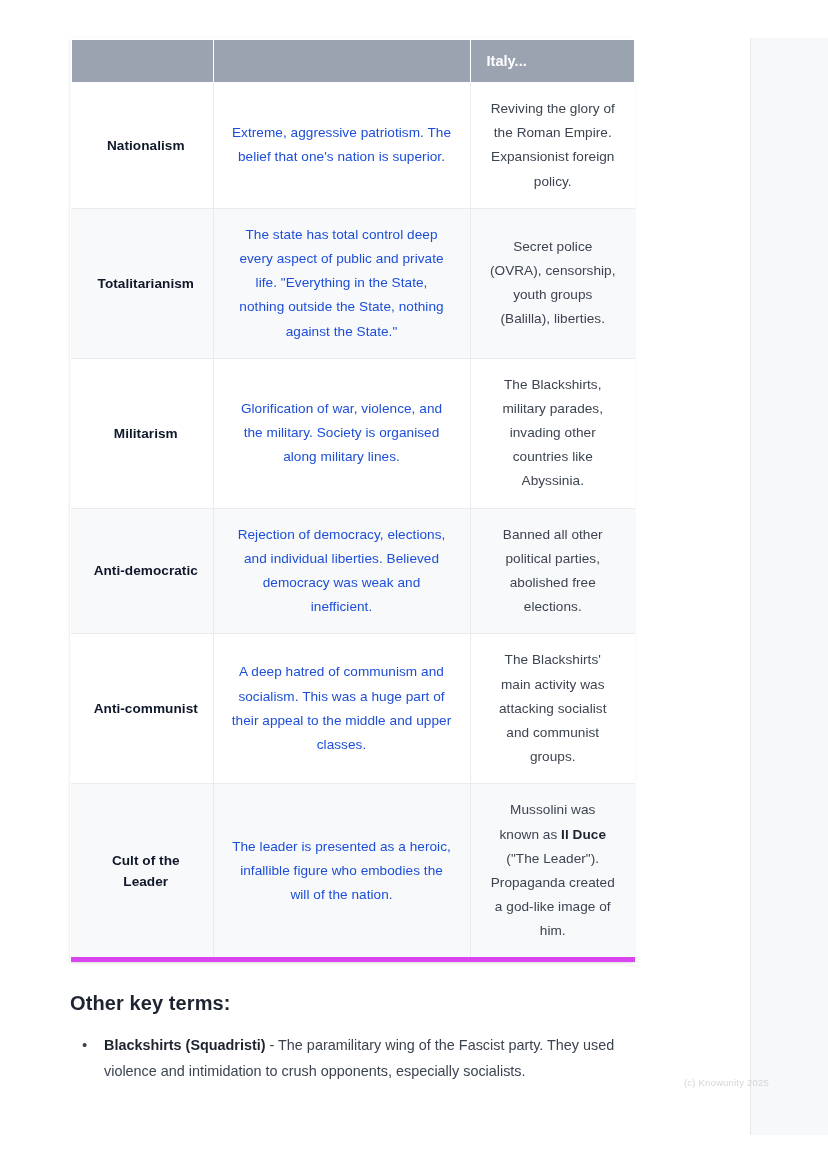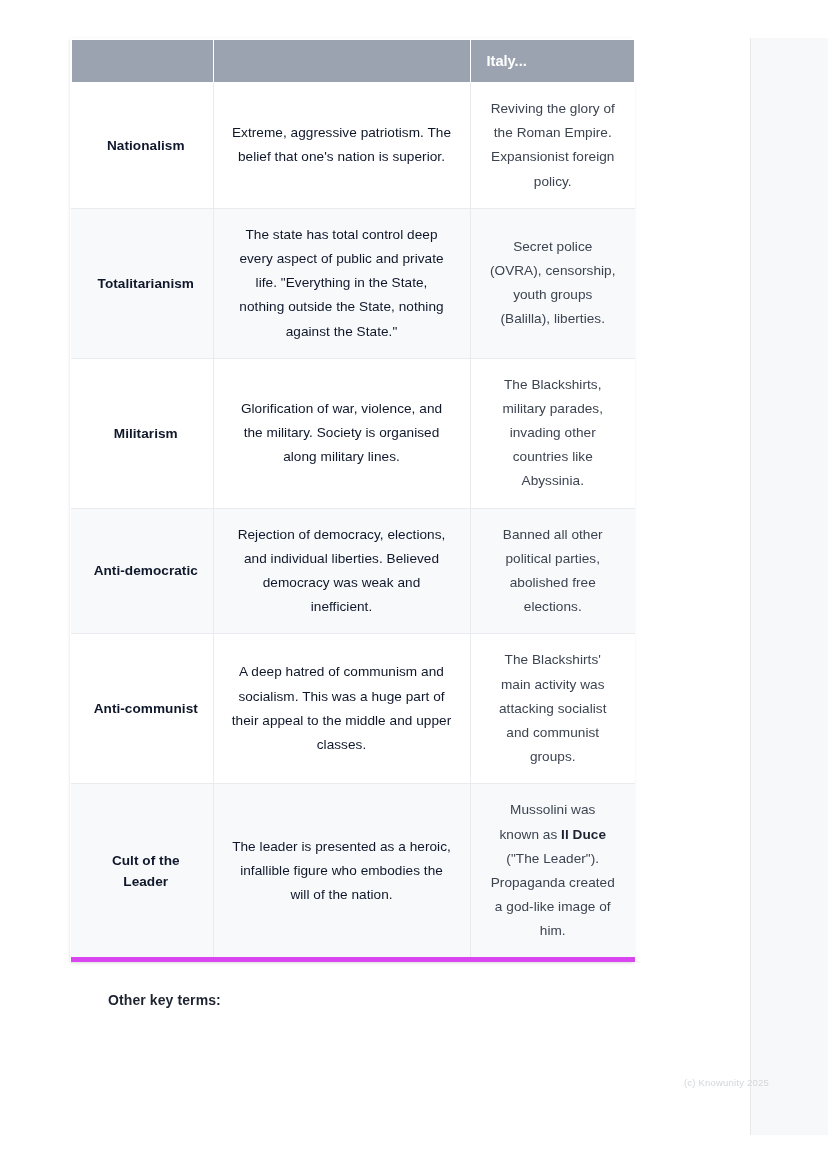--- a/index.html
+++ b/index.html
@@ -86,30 +86,30 @@
     text-align: center;
   }
   table.cmp tbody td:last-child { border-right: none; }
   table.cmp tbody td.term {
     font-weight: bold;
     color: #0f172a;
     padding-left: 18px;
     padding-right: 10px;
     line-height: 1.55;
   }
-  table.cmp tbody td.desc { color: #0f172a; }
+  table.cmp tbody td.desc { color: #1d4ed8; }
   table.cmp tbody td.italy { color: #3c4450; }
   table.cmp tbody tr:last-child td { border-bottom: 5px solid #d946ef; }
 
   b.inline-bold { font-weight: bold; color: #1d2430; }
 
   
   .other-heading {
-    margin: 30px 0 0 108px;
-    font-size: 14px;
+    margin: 30px 0 0 70px;
+    font-size: 20px;
     font-weight: bold;
     color: #1d2430;
     letter-spacing: 0.1px;
   }
   ul.terms {
     margin: 18px 0 0 0;
     padding: 0 0 0 104px;
     list-style: none;
   }
   ul.terms li {
@@ -198,16 +198,19 @@
           <td class="desc">The leader is presented as a heroic, infallible figure who embodies the will of the nation.</td>
           <td class="italy"><span>Mussolini was known as </span><b class="inline-bold">Il Duce</b><span> ("The Leader"). Propaganda created a god-like image of him.</span></td>
         </tr>
 
       </tbody>
     </table>
   </div>
 
   <div class="other-heading">Other key terms:</div>
 
+  <ul class="terms">
+    <li><b class="inline-bold">Blackshirts (Squadristi)</b><span> - </span><span>The paramilitary wing of the Fascist party. They used violence and intimidation to crush opponents, especially socialists.</span></li>
+  </ul>
 
 </div>
 
 <div class="watermark">(c) Knowunity 2025</div>
 
 </body></html>

